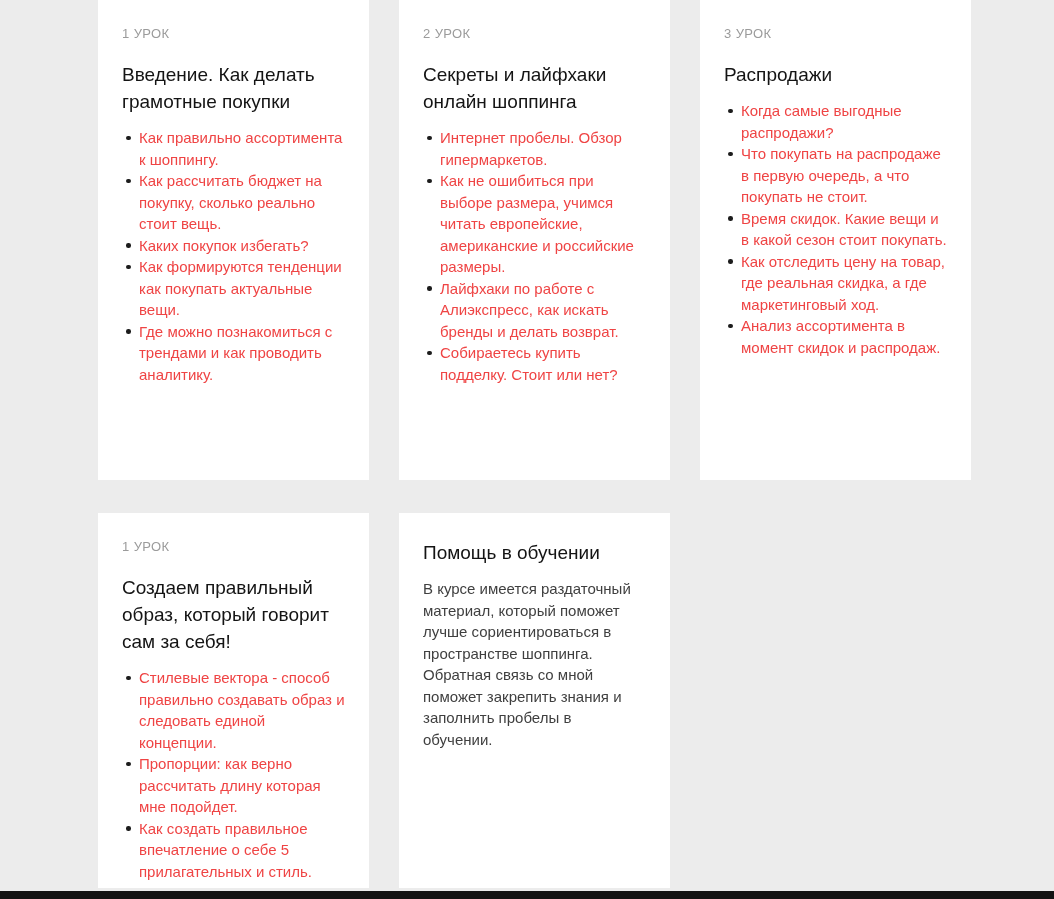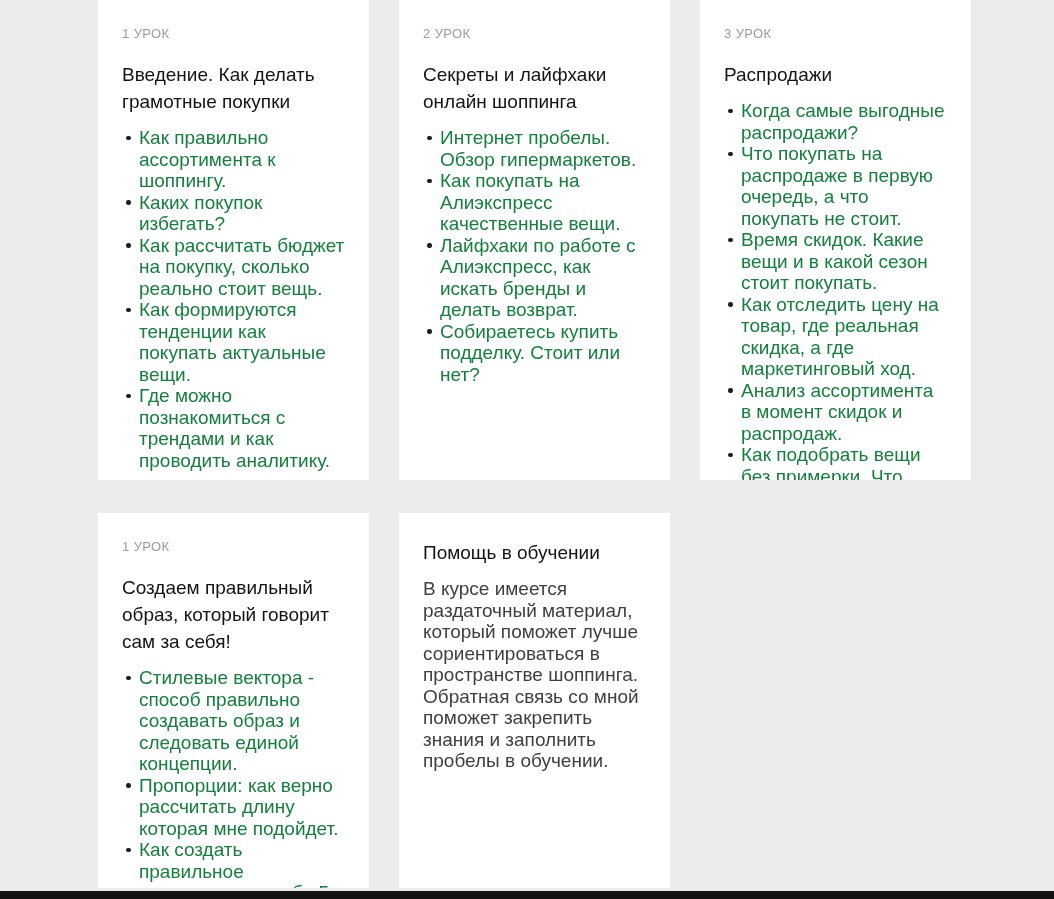--- a/index.html
+++ b/index.html
@@ -47,37 +47,37 @@
     margin: 0 0 12px 0;
   }
   .bullet-list {
     margin: 0;
     padding: 0;
     list-style: none;
   }
   .bullet-list li {
     position: relative;
     padding-left: 17px;
-    font-size: 19px;
+    font-size: 15px;
     line-height: 21.5px;
-    color: #15803d;
+    color: #ef4444;
   }
   .bullet-list li::before {
     content: "";
     position: absolute;
     left: 4px;
     top: 8.5px;
     width: 4.5px;
     height: 4.5px;
     border-radius: 50%;
     background: #1c1c1c;
   }
   .card-paragraph {
     margin: 2px 4px 0 0;
-    font-size: 19px;
+    font-size: 15px;
     line-height: 21.5px;
     color: #3f3f3f;
   }
   .bottom-bar {
     position: absolute;
     left: 0;
     top: 891px;
     width: 1054px;
     height: 8px;
     background: #131313;
@@ -86,48 +86,47 @@
 </head>
 <body>
 
 <div class="cards-grid">
 
   <div class="card">
     <div class="card-label">1 УРОК</div>
     <h3 class="card-title">Введение. Как делать грамотные покупки</h3>
     <ul class="bullet-list">
       <li>Как правильно ассортимента к шоппингу.</li>
+      <li>Как рассчитать бюджет на покупку, сколько реально стоит вещь.</li>
       <li>Каких покупок избегать?</li>
-      <li>Как рассчитать бюджет на покупку, сколько реально стоит вещь.</li>
       <li>Как формируются тенденции как покупать актуальные вещи.</li>
       <li>Где можно познакомиться с трендами и как проводить аналитику.</li>
     </ul>
   </div>
 
   <div class="card">
     <div class="card-label">2 УРОК</div>
     <h3 class="card-title">Секреты и лайфхаки онлайн шоппинга</h3>
     <ul class="bullet-list">
       <li>Интернет пробелы. Обзор гипермаркетов.</li>
-      <li>Как покупать на Алиэкспресс качественные вещи.</li>
+      <li>Как не ошибиться при выборе размера, учимся читать европейские, американские и российские размеры.</li>
       <li>Лайфхаки по работе с Алиэкспресс, как искать бренды и делать возврат.</li>
       <li>Собираетесь купить подделку. Стоит или нет?</li>
     </ul>
   </div>
 
   <div class="card">
     <div class="card-label">3 УРОК</div>
     <h3 class="card-title">Распродажи</h3>
     <ul class="bullet-list">
       <li>Когда самые выгодные распродажи?</li>
       <li>Что покупать на распродаже в первую очередь, а что покупать не стоит.</li>
       <li>Время скидок. Какие вещи и в какой сезон стоит покупать.</li>
       <li>Как отследить цену на товар, где реальная скидка, а где маркетинговый ход.</li>
       <li>Анализ ассортимента в момент скидок и распродаж.</li>
-      <li>Как подобрать вещи без примерки. Что подходит именно мне и как это вычислить.</li>
     </ul>
   </div>
 
   <div class="card">
     <div class="card-label">1 УРОК</div>
     <h3 class="card-title">Создаем правильный образ, который говорит сам за себя!</h3>
     <ul class="bullet-list">
       <li>Стилевые вектора - способ правильно создавать образ и следовать единой концепции.</li>
       <li>Пропорции: как верно рассчитать длину которая мне подойдет.</li>
       <li>Как создать правильное впечатление о себе 5 прилагательных и стиль.</li>

